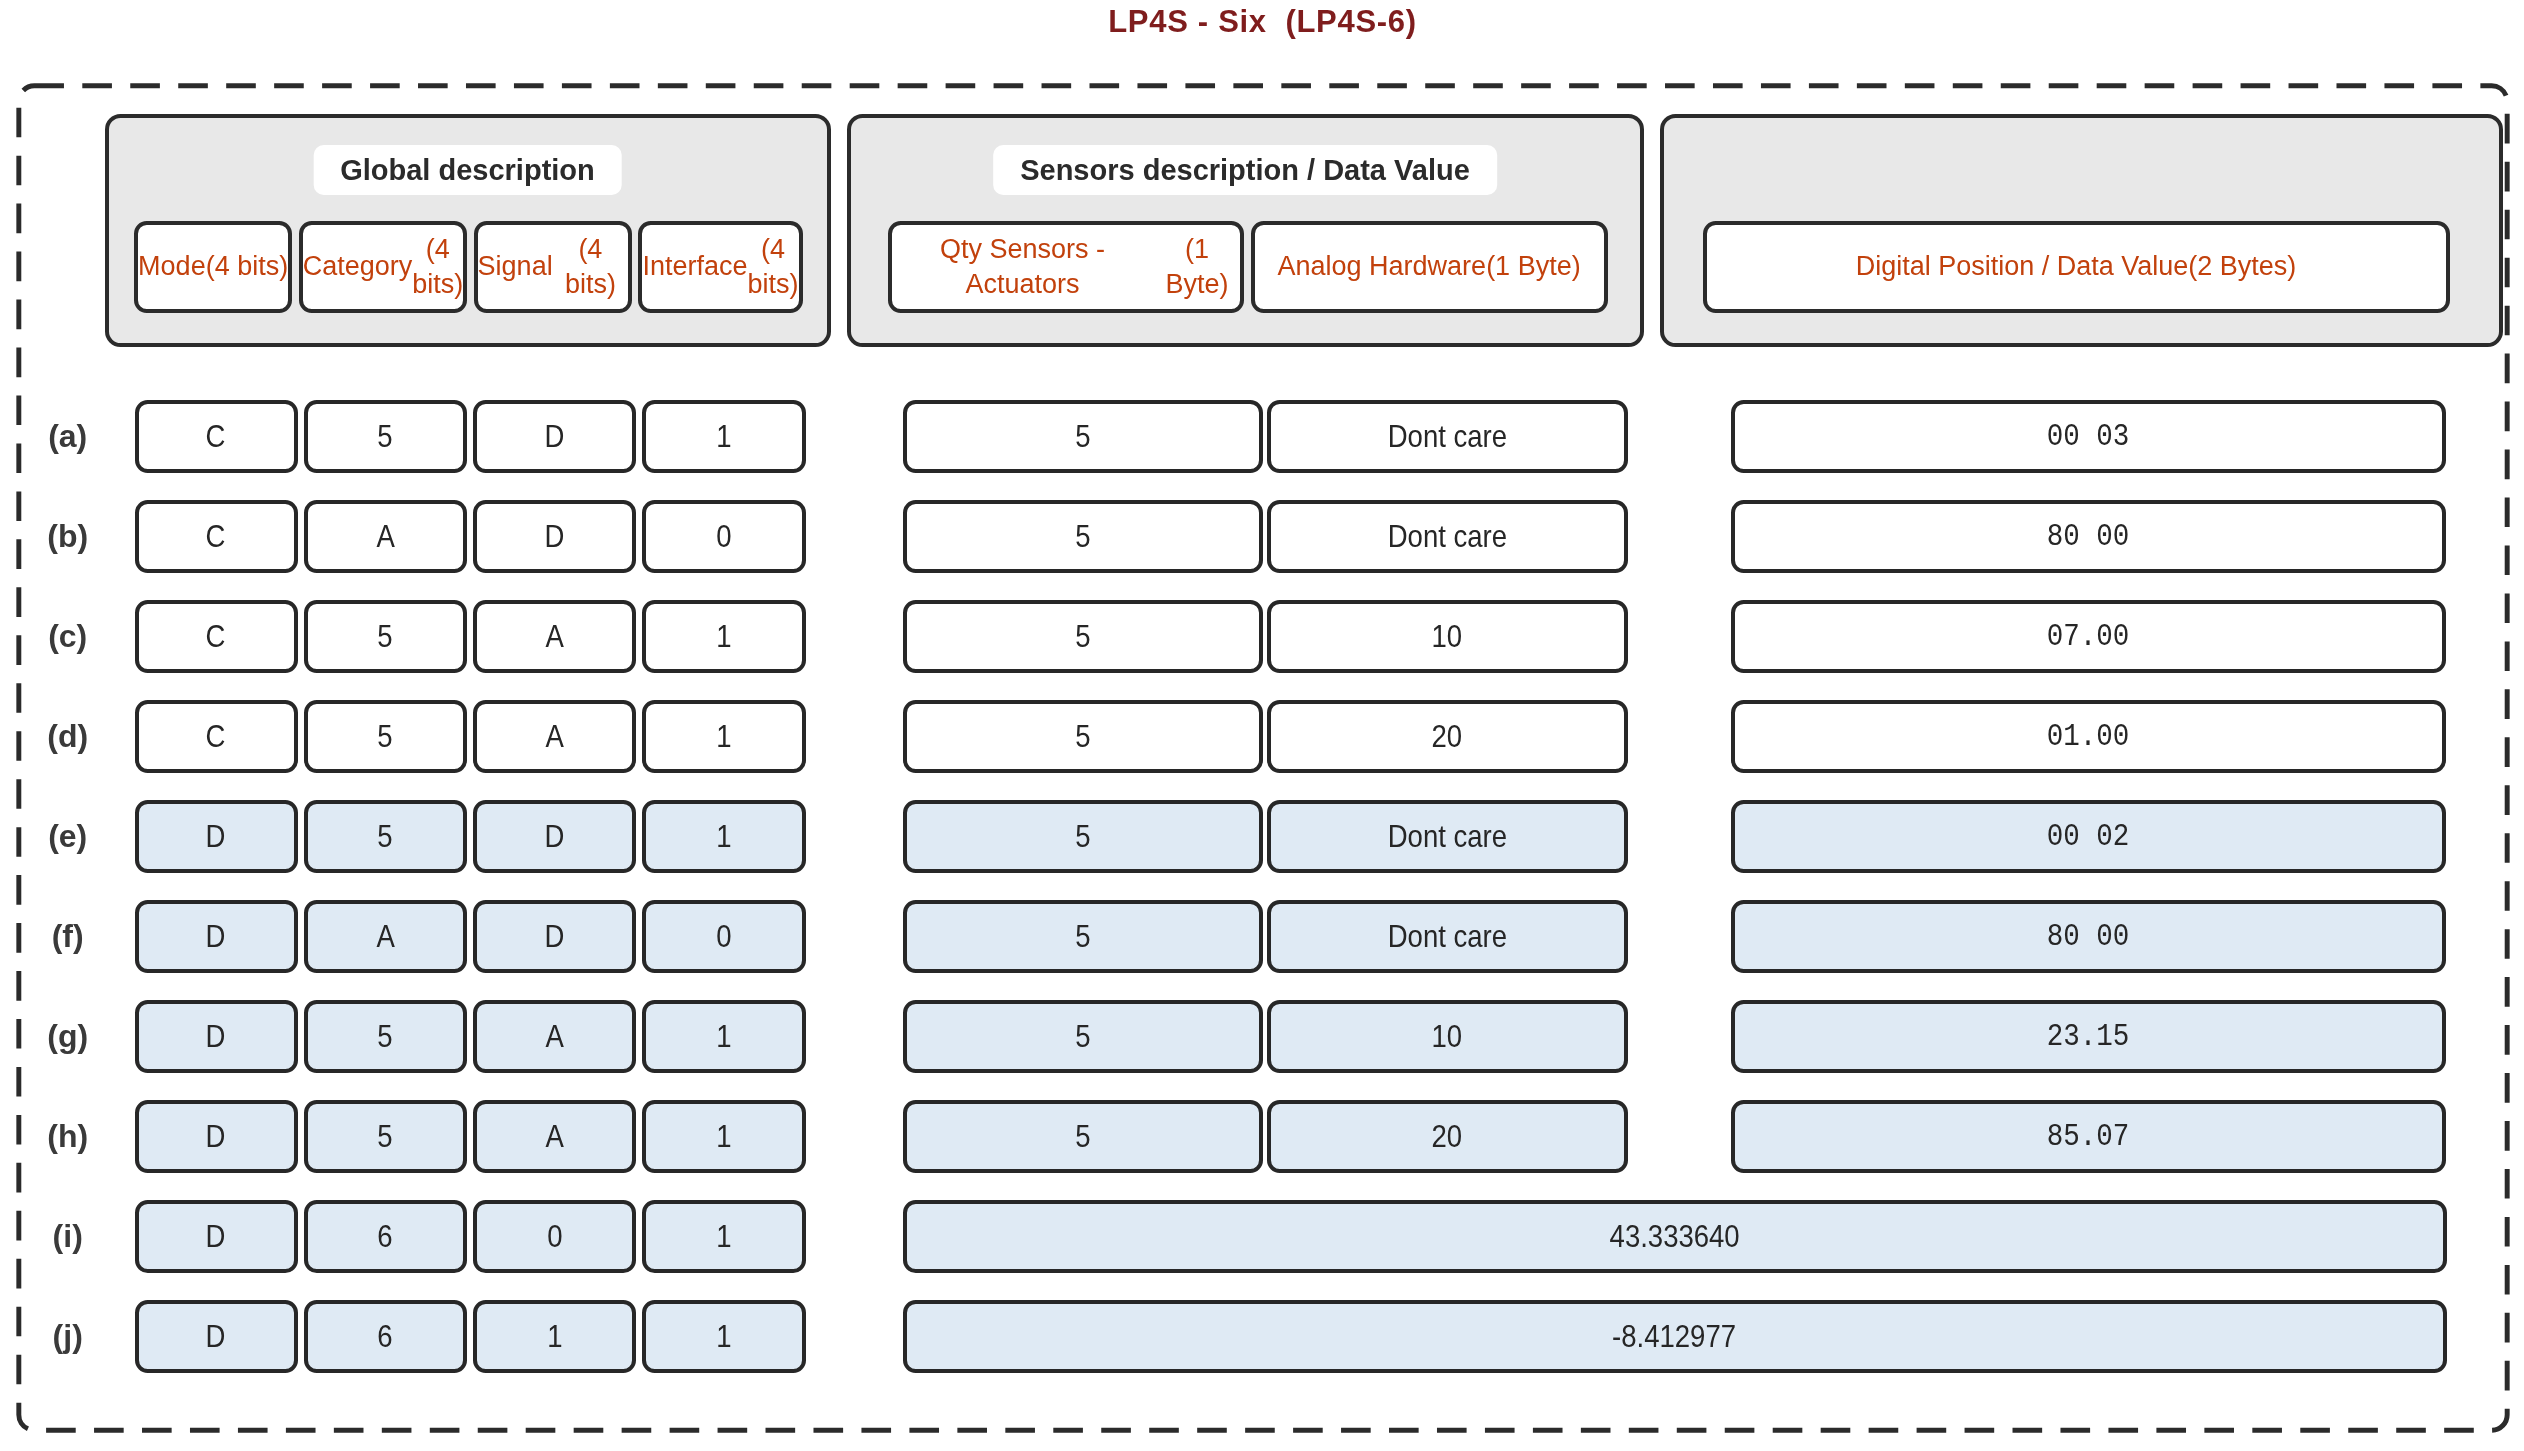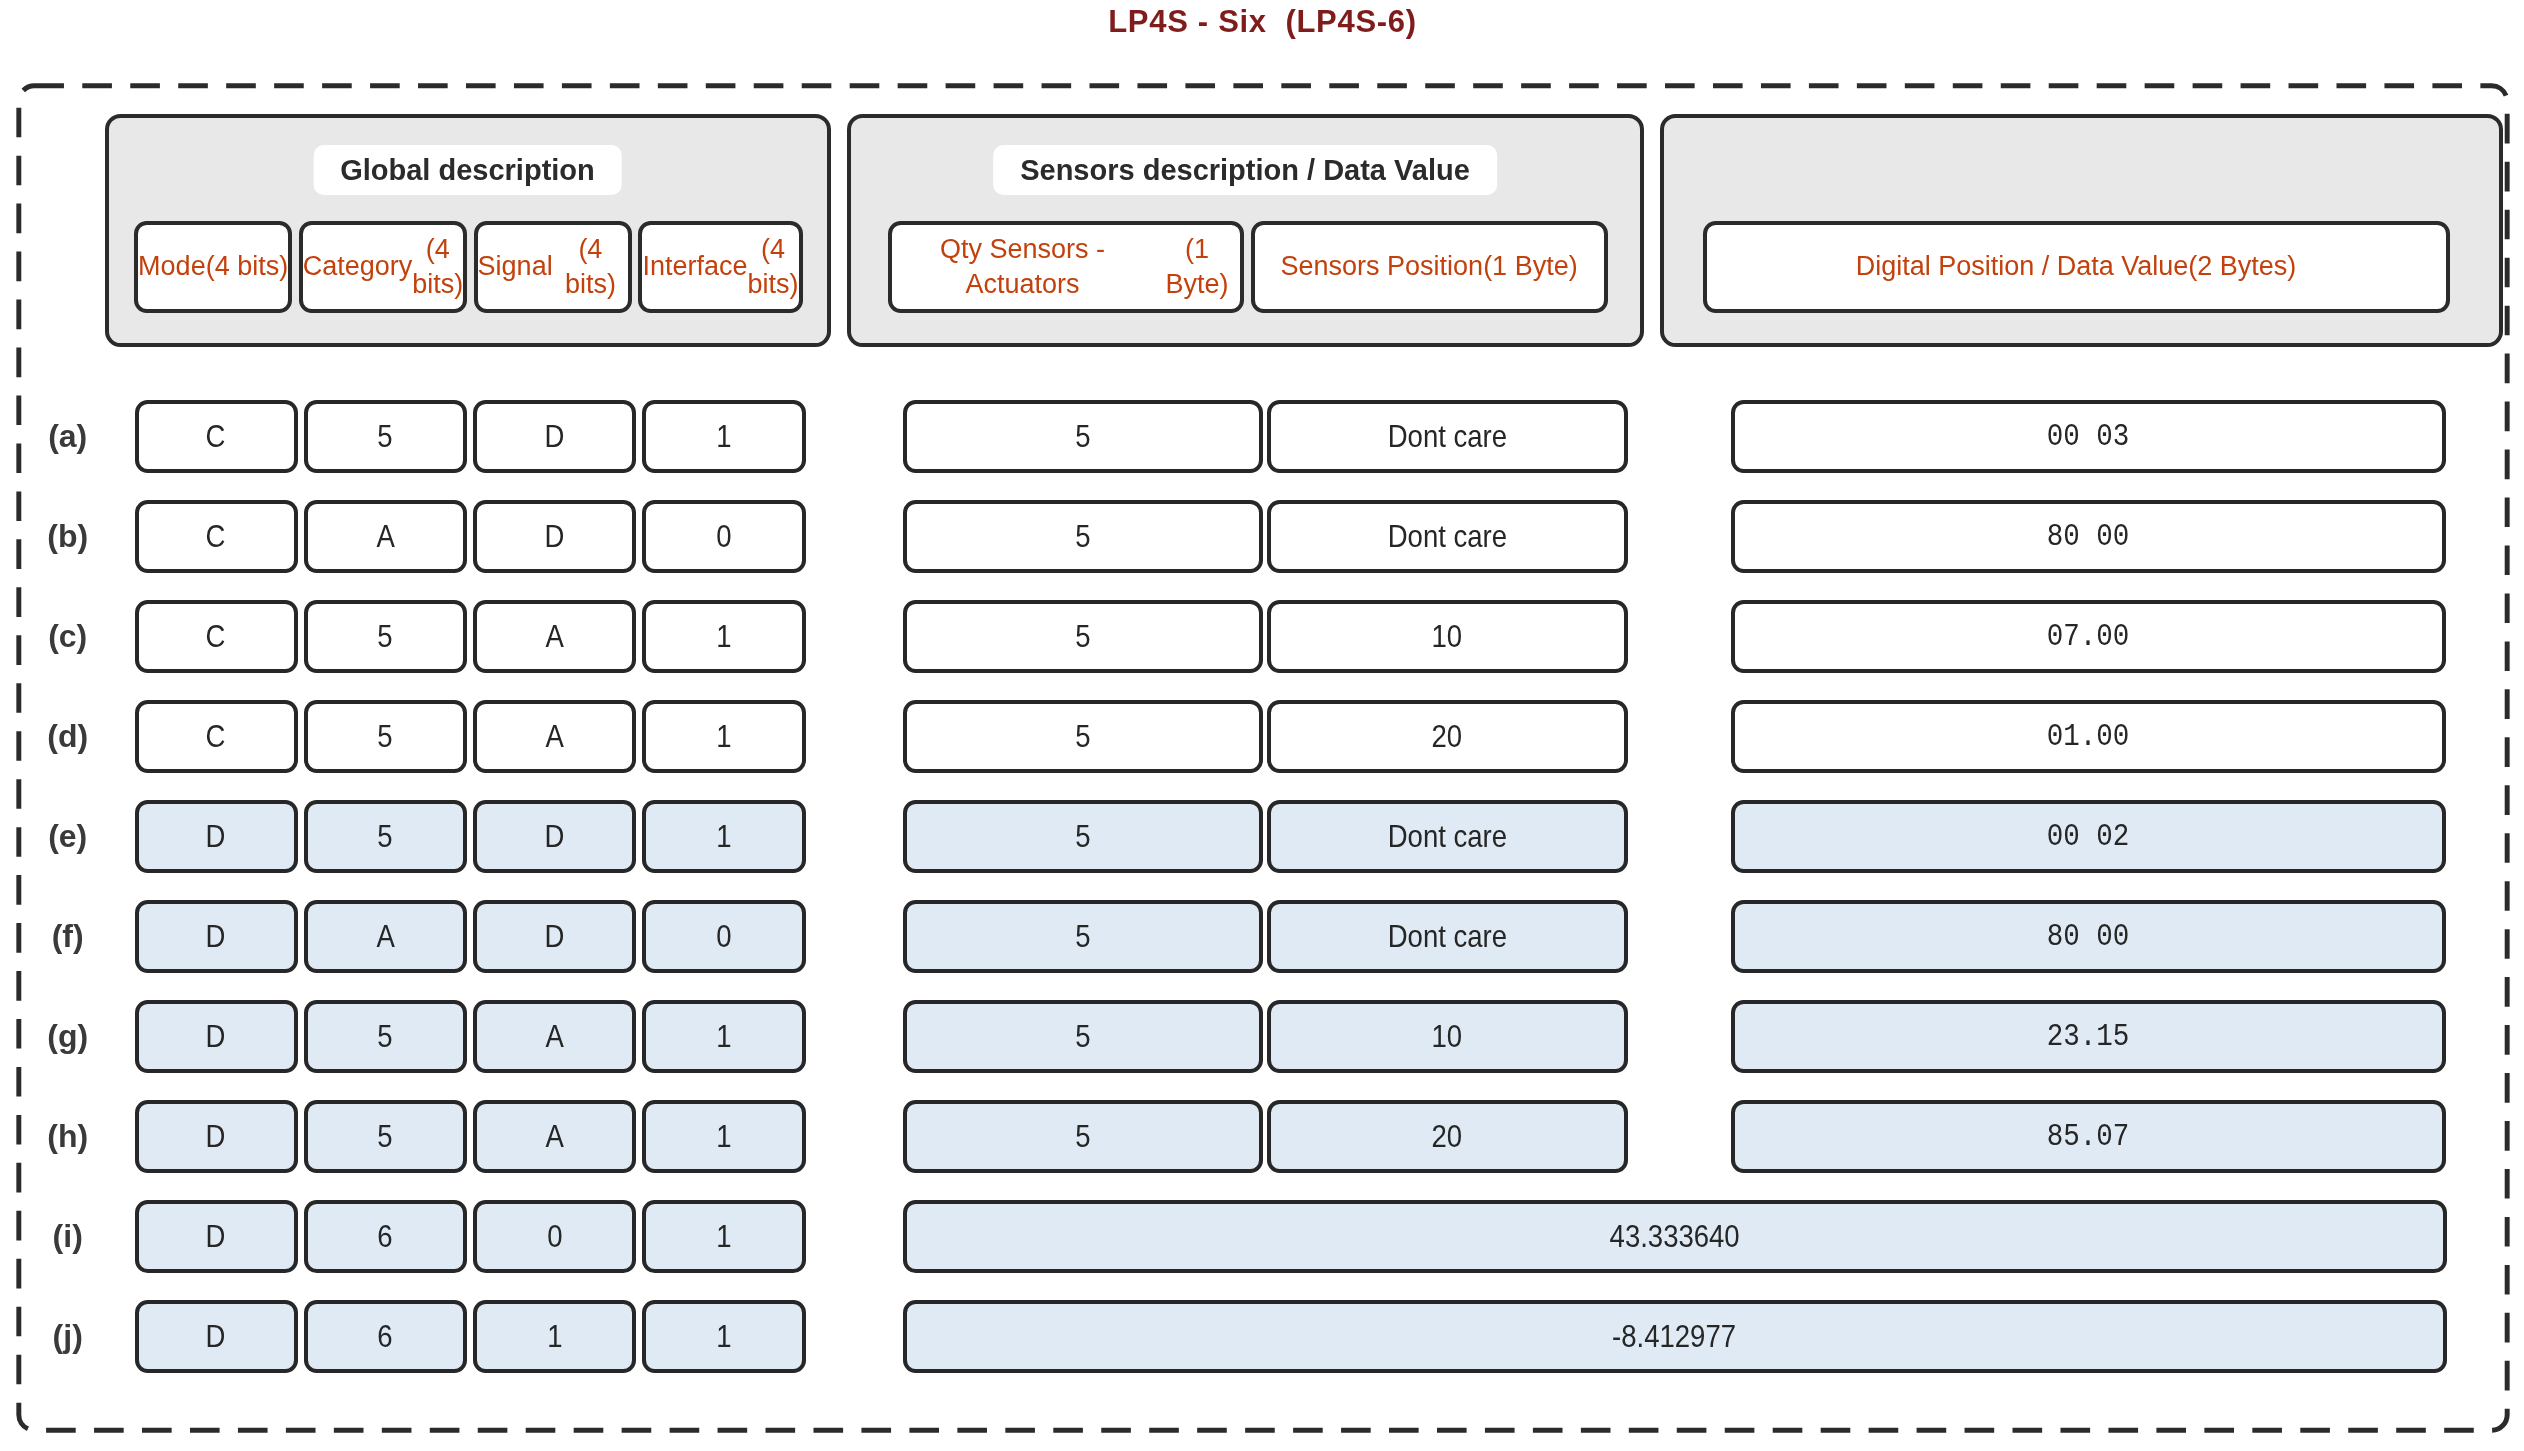--- a/index.html
+++ b/index.html
@@ -93,21 +93,21 @@
       </section>
 
       <section class="hbox hardware">
         <div class="pill">Sensors description / Data Value</div>
         <div class="fields">
           <div class="fieldbox">
             <span>Qty Sensors - Actuators</span>
             <span>(1 Byte)</span>
           </div>
           <div class="fieldbox">
-            <span>Sensors Position</span>
+            <span>Analog Hardware</span>
             <span>(1 Byte)</span>
           </div>
         </div>
       </section>
 
       <section class="hbox setting">
         <div class="fields">
           <div class="fieldbox">
             <span>Digital Position / Data Value</span>
             <span>(2 Bytes)</span>

